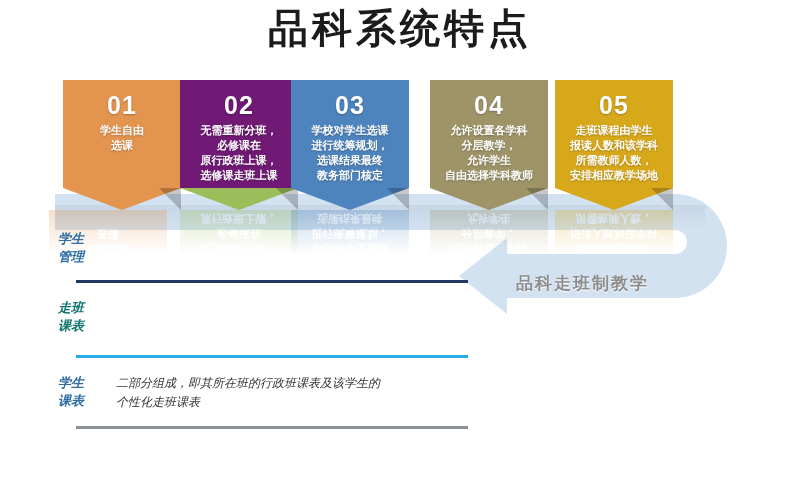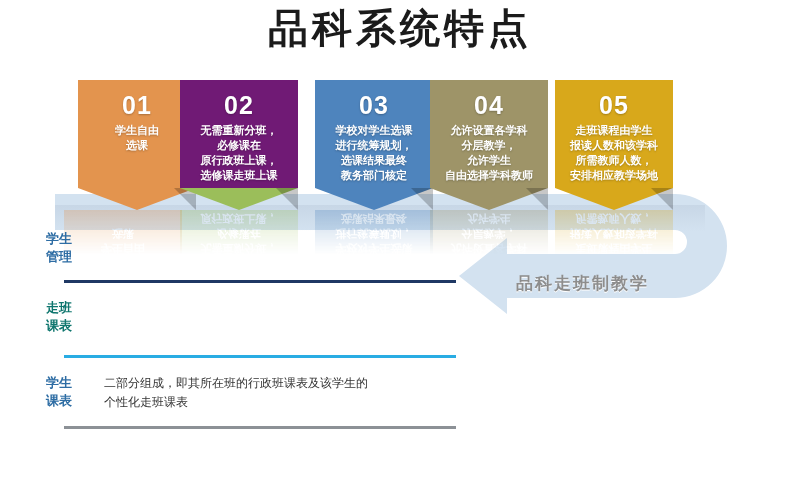--- a/index.html
+++ b/index.html
@@ -146,24 +146,25 @@
     line-height: 15px;
     padding-top: 2px;
     box-sizing: border-box;
     white-space: pre-line;
     overflow: hidden;
   }
 
   
   #list {
     position: absolute;
-    left: 46px;
+    left: 58px;
     top: 228px;
     width: 410px;
     z-index: 5;
+    font-style: italic;
   }
   .list-row {
     position: relative;
     display: flex;
     align-items: flex-start;
   }
   .list-label {
     width: 58px;
     flex: 0 0 58px;
     font-size: 13px;
@@ -220,21 +221,21 @@
                L 620 68
                A 12 12 0 0 0 620 44
                L 0 44
                Z" fill="#D3E2F0"></path>
     </svg>
   </div>
   <div id="flow-arrow-label">品科走班制教学</div>
 
   <div id="cards">
 
-    <div class="card-wrap" style="left:64px;padding-left:14px;">
+    <div class="card-wrap" style="left:49px;padding-left:14px;">
       <div class="card" style="background:#E3944E;">
         <div class="card-num">01</div>
         <div class="card-text">学生自由
 选课</div>
       </div>
       <div class="card-tail">
         <div class="tail-face" style="border-top:22px solid #E3944E;"></div>
         <div class="tail-shade"></div>
       </div>
       <div class="card-reflect">
@@ -256,21 +257,21 @@
         <div class="tail-shade"></div>
       </div>
       <div class="card-reflect">
         <div class="r-body" style="background:#9BBE5A;">无需重新分班，
 必修课在
 原行政班上课，
 选修课走班上课</div>
       </div>
     </div>
 
-    <div class="card-wrap" style="left:315px;border-radius:20px;">
+    <div class="card-wrap" style="left:291px;border-radius:20px;">
       <div class="card" style="background:#4E84BD;">
         <div class="card-num">03</div>
         <div class="card-text">学校对学生选课
 进行统筹规划，
 选课结果最终
 教务部门核定</div>
       </div>
       <div class="card-tail">
         <div class="tail-face" style="border-top:22px solid #4E84BD;"></div>
         <div class="tail-shade"></div>

